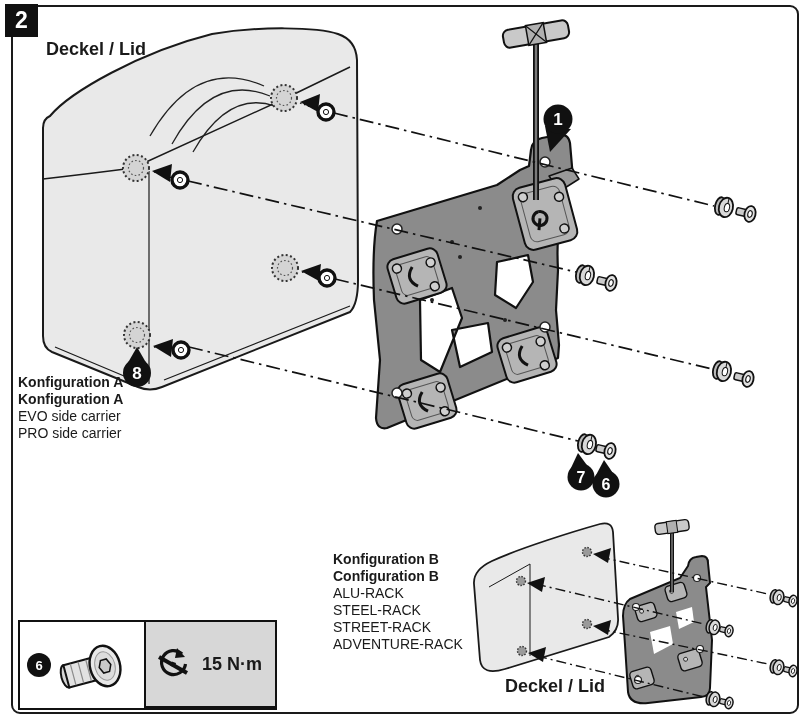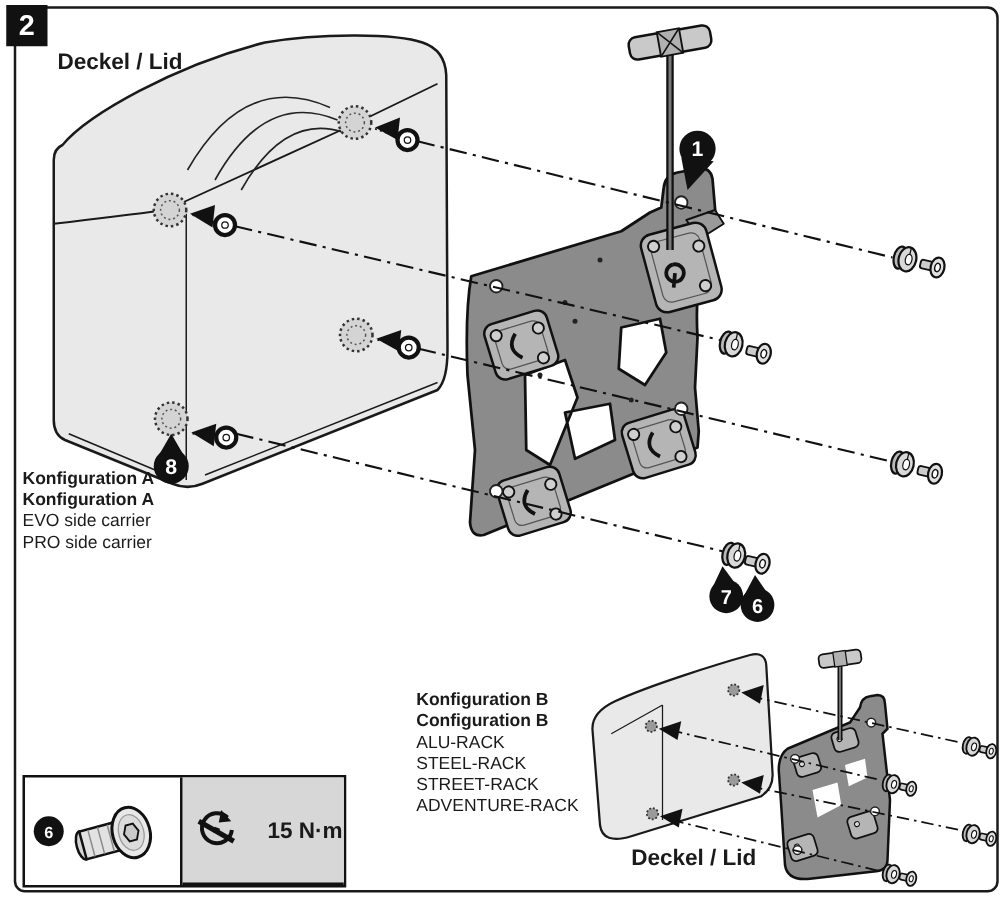--- a/index.html
+++ b/index.html
@@ -12,21 +12,21 @@
   .cfg{position:absolute;font-size:14px;line-height:17px;white-space:nowrap;}
   .cfg .b{font-weight:700;}
   .legend{position:absolute;left:18px;top:620px;width:259px;height:90px;border:2.5px solid #111;
           background:#fff;display:flex;box-sizing:border-box;}
   .legend-left{width:124px;border-right:2.5px solid #111;position:relative;display:flex;
                align-items:center;justify-content:center;}
   .legend-badge{position:absolute;left:7px;top:31px;width:24px;height:24px;border-radius:50%;
                 background:#111;color:#fff;font-size:13px;font-weight:700;display:flex;
                 align-items:center;justify-content:center;}
   .legend-right{flex:1;display:flex;flex-direction:column;}
-  .legend-row{flex:1;background:#d7d7d7;display:flex;align-items:center;gap:22px;
+  .legend-row{flex:1;background:#d7d7d7;display:flex;align-items:center;gap:10px;
               padding-left:8px;font-weight:700;font-size:18px;}
   .legend-row.first{border-bottom:2.5px solid #111;}
 </style>
 </head>
 <body>
 
 <div class="page">
 
   <svg class="artwork" width="806" height="722" viewBox="0 0 806 722">
 

